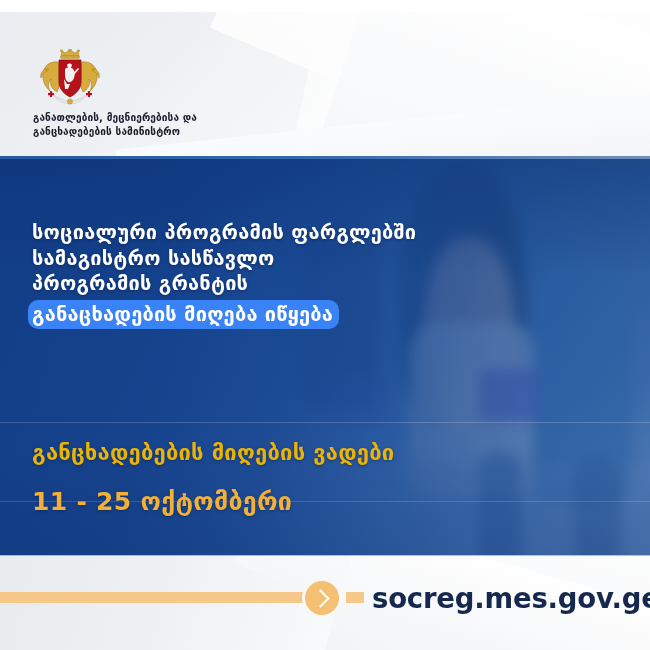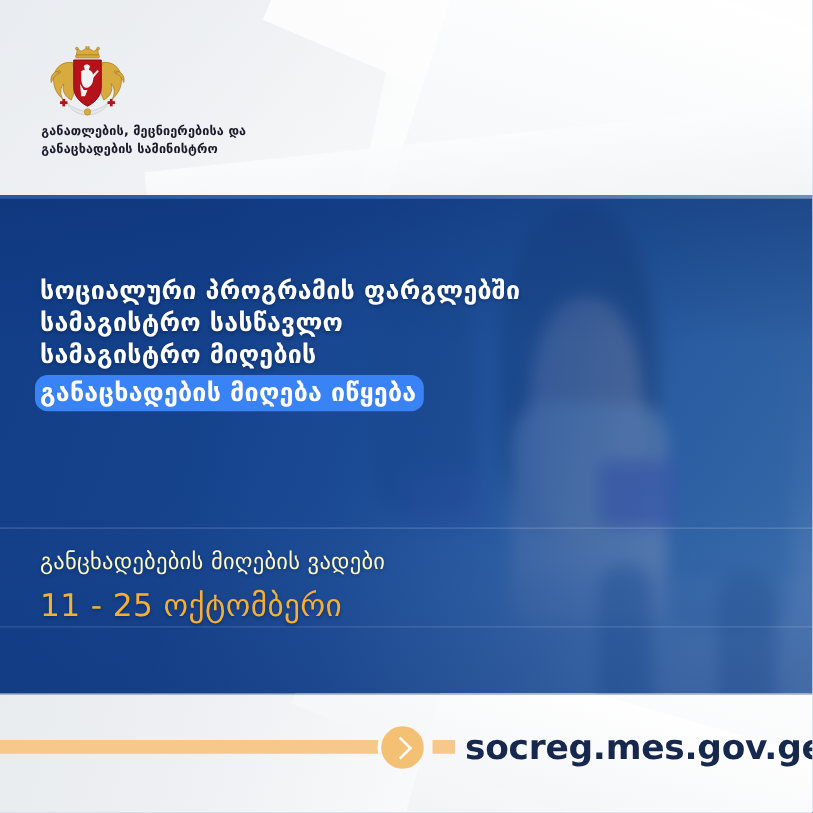--- a/index.html
+++ b/index.html
@@ -16,21 +16,21 @@
     position: relative;
     width: 650px;
     height: 650px;
     overflow: hidden;
     background: #ffffff;
   }
 
   
   .header {
     position: absolute;
-    left: 0; top: 0;
+    left: 0; top: 12px;
     width: 650px;
     height: 172px;
     background:
       linear-gradient(118deg, #e9ecf0 0%, #eef0f3 22%, #f8f9fa 40%, #ffffff 58%, #f4f6f8 78%, #e8ebef 100%);
     overflow: hidden;
   }
   .hdr-swoosh-a {
     position: absolute;
     left: 250px; top: -180px;
     width: 620px; height: 330px;
@@ -179,31 +179,31 @@
   }
 
   
   .dates {
     position: absolute;
     left: 32px;
     top: 283px;
     width: 560px;
   }
   .dates-label {
-    font-size: 18px;
-    font-weight: normal;
-    color: #fef9c3;
+    font-size: 22px;
+    font-weight: bold;
+    color: #eab308;
     letter-spacing: .2px;
     line-height: 1.25;
     text-shadow: 0 1px 3px rgba(0,20,60,.4);
   }
   .dates-value {
-    margin-top: 8px;
+    margin-top: 20px;
     font-size: 25px;
-    font-weight: normal;
+    font-weight: bold;
     color: #f4b036;
     letter-spacing: .3px;
     line-height: 1.2;
     text-shadow: 0 1px 3px rgba(0,20,60,.4);
   }
 
   
   .footer {
     position: absolute;
     left: 0; top: 555px;
@@ -321,21 +321,21 @@
           <rect x="53.9" y="42.1" width="2.2" height="6"></rect>
         </g>
         <g fill="#d8ab3e" stroke="#a87c22" stroke-width="0.4">
           <circle cx="36" cy="52.5" r="2.6"></circle>
         </g>
       </svg>
     </div>
 
     <div class="ministry-text">
       <div>განათლების, მეცნიერებისა და</div>
-      <div>განაცხადების სამინისტრო</div>
+      <div>განცხადებების სამინისტრო</div>
     </div>
   </div>
 
   <div class="banner">
     <div class="photo">
       <div class="ph-base"></div>
       <div class="ph-blob b11"></div>
       <div class="ph-blob b10"></div>
       <div class="ph-blob b7"></div>
       <div class="ph-blob b5"></div>
@@ -352,21 +352,21 @@
     </div>
     <div class="banner-tint"></div>
     <div class="banner-tint2"></div>
     <div class="banner-topline"></div>
     <div class="banner-divider"></div>
     <div class="banner-divider2"></div>
 
     <div class="headline">
       <div class="hl-line">სოციალური პროგრამის ფარგლებში</div>
       <div class="hl-line">სამაგისტრო სასწავლო</div>
-      <div class="hl-line">სამაგისტრო მიღების</div>
+      <div class="hl-line">პროგრამის გრანტის</div>
       <div><span class="hl-line highlight">განაცხადების მიღება იწყება</span></div>
     </div>
 
     <div class="dates">
       <div class="dates-label">განცხადებების მიღების ვადები</div>
       <div class="dates-value">11 - 25 ოქტომბერი</div>
     </div>
   </div>
 
   <div class="footer">

